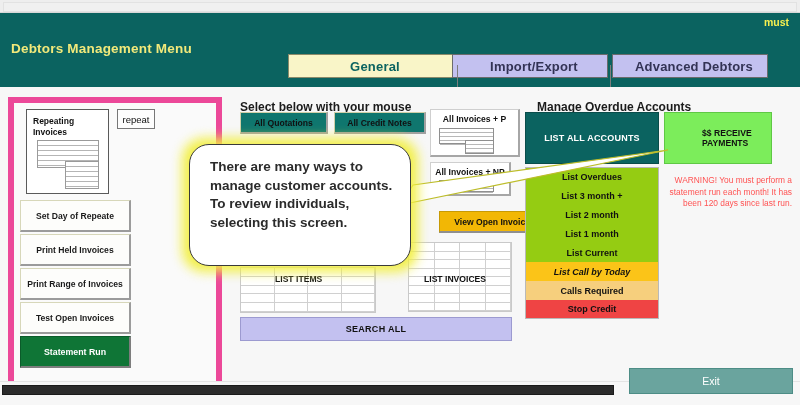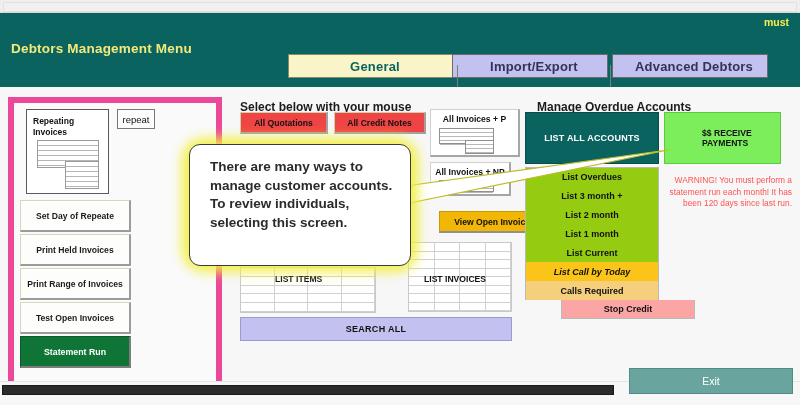--- a/index.html
+++ b/index.html
@@ -152,21 +152,21 @@
   .col-label {
     position: absolute;
     font-size: 12px; font-weight: bold; color: #1b1b1b;
     white-space: nowrap;
   }
   .label-select { left: 240px; top: 13px; }
   .label-overdue { left: 534px; top: 13px; background:#f7f7f7; padding:0 3px; }
 
   .cbtn {
     position: absolute;
-    background: #ef4444;
+    background: #0f766e;
     border: 1px solid #cfcfa8;
     border-right: 2px solid #a0a0a0;
     border-bottom: 2px solid #a0a0a0;
     font-size: 8.6px; font-weight: bold; color: #111;
     display: flex; align-items: center; justify-content: center;
   }
   .btn-quotations  { left: 240px; top: 25px; width: 88px; height: 22px; }
   .btn-creditnotes { left: 334px; top: 25px; width: 92px; height: 22px; }
 
   .inv-card {
@@ -241,21 +241,21 @@
   .btn-list-all {
     position: absolute; left: 525px; top: 25px; width: 134px; height: 52px;
     background: #0b6360;
     border: 1px solid #094c4a;
     color: #ffffff;
     font-size: 9px; font-weight: bold;
     display: flex; align-items: center; justify-content: center;
     letter-spacing: .2px;
   }
   .btn-receive {
-    position: absolute; left: 664px; top: 25px; width: 117px; height: 52px;
+    position: absolute; left: 664px; top: 25px; width: 108px; height: 52px;
     background: #7ced5b;
     border: 1px solid #5fc845;
     color: #111;
     font-size: 8.6px; font-weight: bold;
     display: flex; align-items: center; justify-content: center; padding-left: 37px;
   }
   .warn-text {
     position: absolute; left: 664px; top: 88px; width: 128px;
     color: #ff5252;
     font-size: 8.4px;
@@ -265,21 +265,21 @@
 
   .obtn {
     position: absolute; left: 525px; width: 134px; height: 19px;
     font-size: 9px; font-weight: bold; color: #111;
     display: flex; align-items: center; justify-content: center;
     border-left: 1px solid #b9b9b9; border-right: 1px solid #b9b9b9;
   }
   .o-green  { background: #95cc12; }
   .o-amber  { background: #fbc418; font-style: italic; }
   .o-lamber { background: #f6cf7d; }
-  .o-red    { background: #fca5a5; margin-left: 36px; }
+  .o-red    { background: #ef4444; }
   .obtn-0 { top: 80px;  border-top: 1px solid #b9b9b9; }
   .obtn-1 { top: 99px; }
   .obtn-2 { top: 118px; }
   .obtn-3 { top: 137px; }
   .obtn-4 { top: 156px; }
   .obtn-5 { top: 175px; }
   .obtn-6 { top: 194px; }
   .obtn-7 { top: 213px; border-bottom: 1px solid #b9b9b9; }
 
   
@@ -287,21 +287,21 @@
     position: absolute; left: 182px; top: 138px; width: 236px; height: 134px;
     background: #f2ef3f;
     border-radius: 22px;
     filter: blur(6px);
     opacity: .95;
   }
   .callout {
     position: absolute; left: 189px; top: 144px; width: 222px; height: 122px;
     background: #ffffff;
     border: 1.5px solid #3a3a3a;
-    border-radius: 11px;
+    border-radius: 20px;
   }
   .callout-text {
     position: absolute; left: 20px; top: 13px; width: 184px;
     font-size: 13.5px; font-weight: bold; color: #2b2b2b;
     line-height: 18.5px;
   }
   .pointer-tail {
     position: absolute; left: 0; top: 0; width: 800px; height: 405px;
     pointer-events: none;
   }

